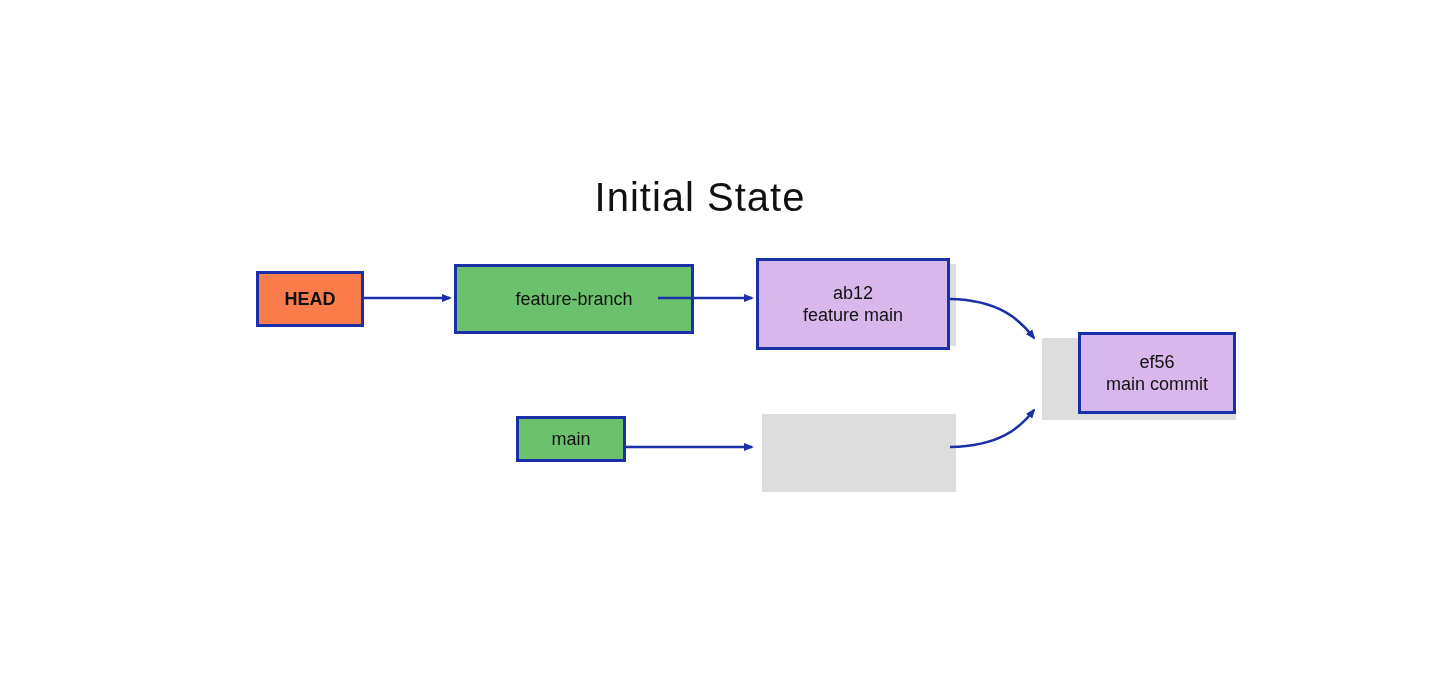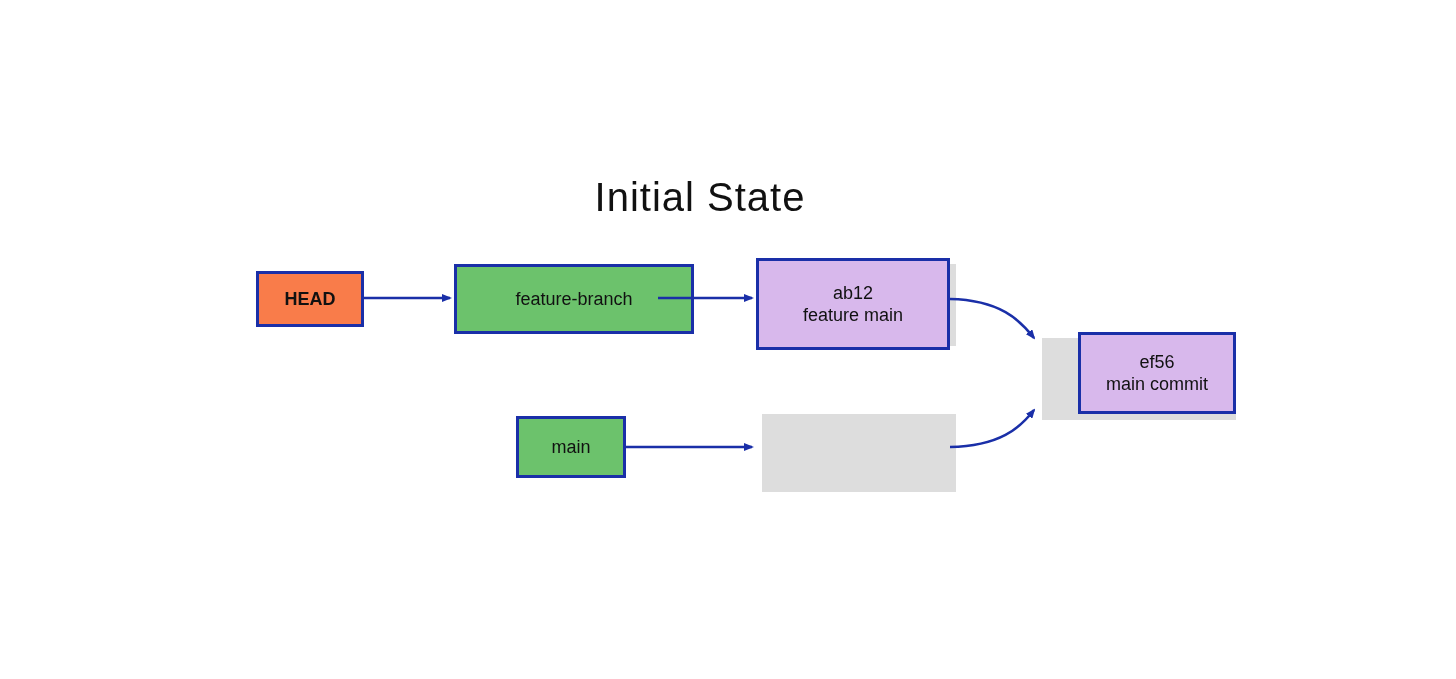--- a/index.html
+++ b/index.html
@@ -64,21 +64,21 @@
   <div class="title">Initial State</div>
 
   <div class="node orange" style="left:256px; top:271px; width:108px; height:56px; font-weight:bold;">
     <span class="label-line">HEAD</span>
   </div>
 
   <div class="node green" style="left:454px; top:264px; width:240px; height:70px;">
     <span class="label-line">feature-branch</span>
   </div>
 
-  <div class="node green" style="left:516px; top:416px; width:110px; height:62px;">
+  <div class="node green" style="left:516px; top:416px; width:110px; height:46px;">
     <span class="label-line">main</span>
   </div>
 
   <div class="shadow" style="left:762px; top:264px; width:194px; height:82px;"></div>
   <div class="node purple" style="left:756px; top:258px; width:194px; height:92px;">
     <span class="label-line">ab12</span>
     <span class="label-line">feature main</span>
   </div>
 
   <div class="shadow" style="left:762px; top:414px; width:194px; height:78px;"></div>

